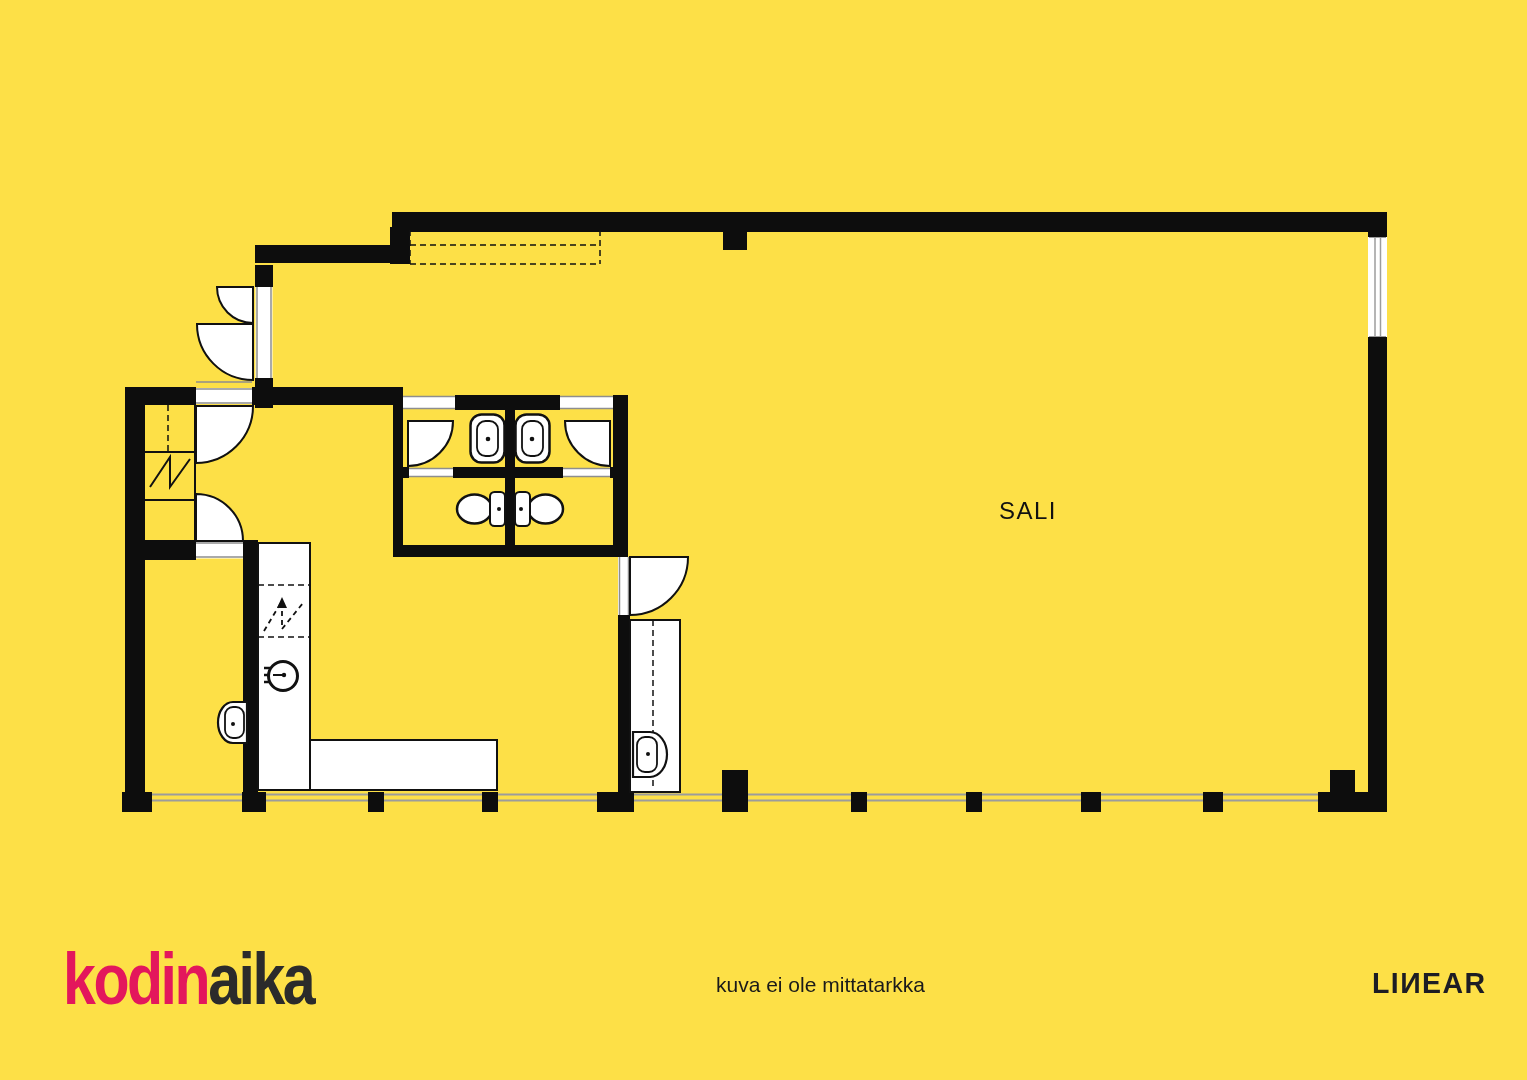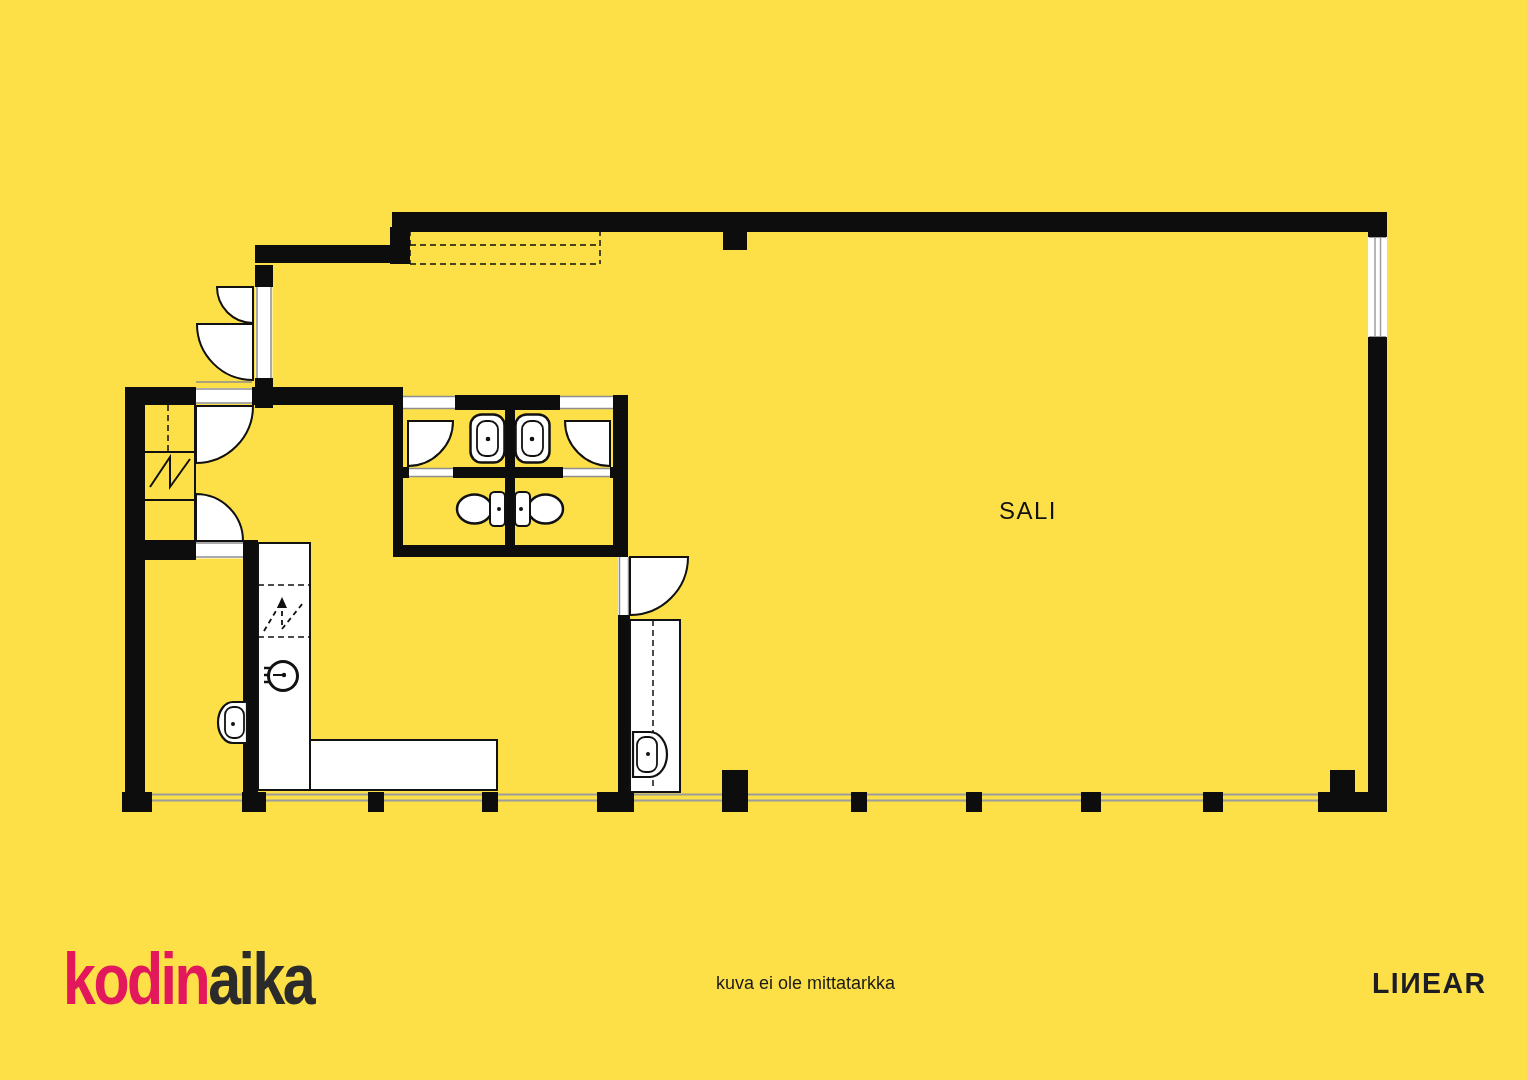--- a/index.html
+++ b/index.html
@@ -20,21 +20,21 @@
     position:absolute;left:63px;top:941px;
     font-size:72px;font-weight:700;letter-spacing:-3px;
     line-height:76px;
     transform:scaleX(0.82);transform-origin:left top;
     white-space:nowrap;
   }
   .footer-logo .brand-primary{color:#e3175c;}
   .footer-logo .brand-secondary{color:#2b2b2b;}
   .footer-disclaimer{
     position:absolute;left:716px;top:973px;
-    font-size:18px;color:#1a1a1a;white-space:nowrap;
+    font-size:21px;color:#1a1a1a;white-space:nowrap;
   }
   .footer-partner{
     position:absolute;left:1372px;top:966px;
     font-size:30px;font-weight:600;letter-spacing:1.5px;
     color:#1d1d24;white-space:nowrap;
     transform:scaleX(0.95);transform-origin:left top;
   }
 </style>
 </head>
 <body>

